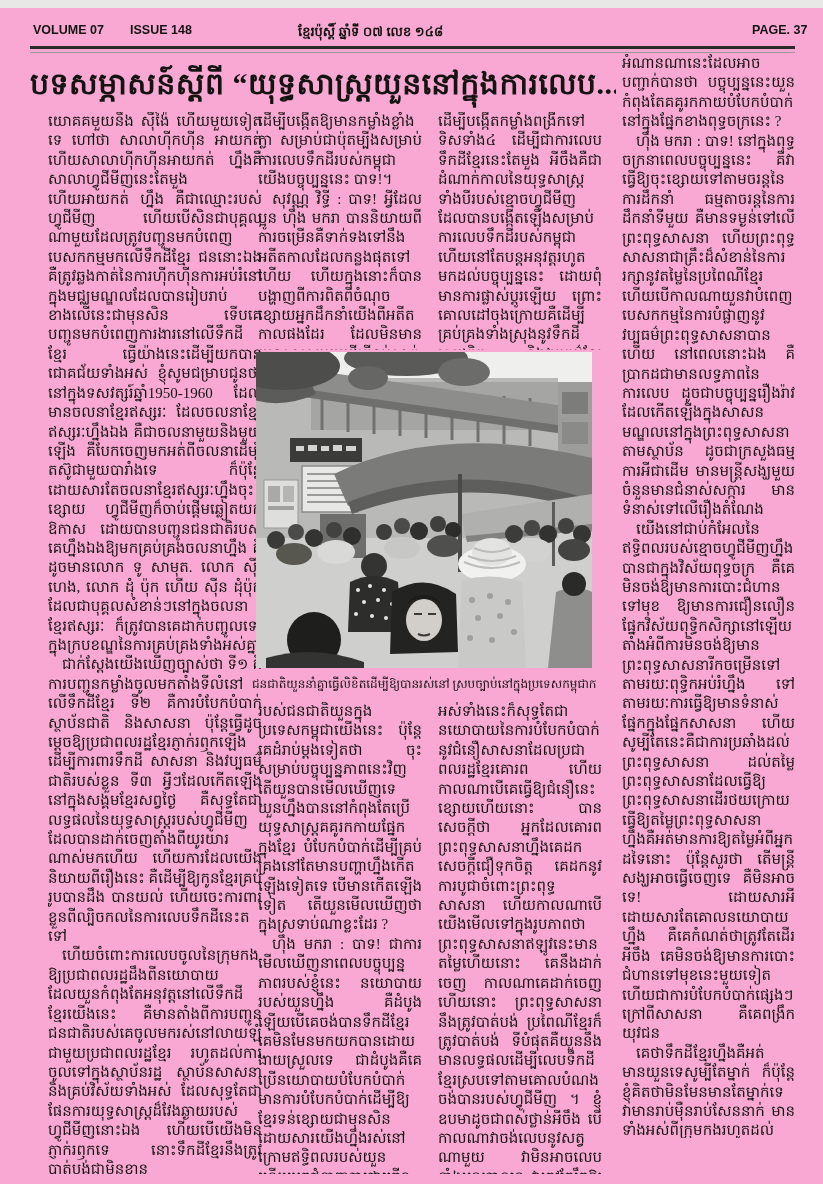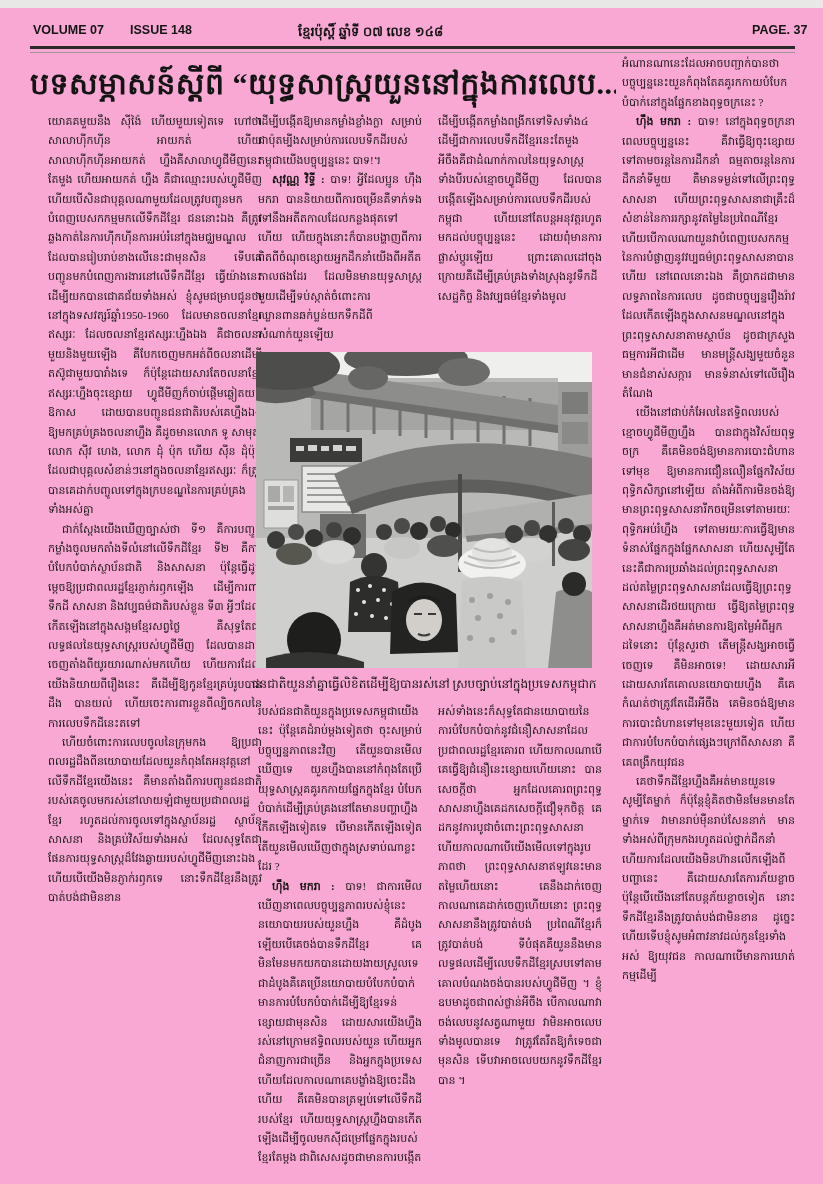--- a/index.html
+++ b/index.html
@@ -15,31 +15,31 @@
   .mh-khmer{left:268px;font-size:13px;text-align:center;}
   .mh-adv{left:388px;}
   .mh-page{left:722px;}
   #rule-thick{position:absolute;left:30px;top:38px;width:765px;height:3px;background:#2a2a28;}
   #rule-thin{position:absolute;left:30px;top:44px;width:765px;height:1px;background:#9a9a98;}
   
   #headline{position:absolute;left:30px;top:50px;width:586px;height:52px;
             font-weight:bold;font-size:30px;line-height:52px;white-space:nowrap;
             overflow:hidden;letter-spacing:.5px;}
   
-  .col{position:absolute;font-size:11px;line-height:19.4px;text-align:justify;
+  .col{position:absolute;font-size:15px;line-height:19.4px;text-align:justify;
        overflow:hidden;word-break:break-word;}
   #col1{left:48px;top:104px;width:214px;height:1062px;}
   #col2top{left:258px;top:104px;width:164px;height:238px;}
   #col3top{left:438px;top:104px;width:164px;height:238px;}
   #col2bot{left:258px;top:694px;width:164px;height:472px;}
   #col3bot{left:438px;top:694px;width:164px;height:472px;}
   #col4{left:622px;top:46px;width:173px;height:1084px;}
   .para{margin:0;text-indent:14px;}
   .para.noindent{text-indent:0;}
-  .para b{font-weight:bold;}
+  .para b{font-weight:normal;}
   
   #photo{position:absolute;left:256px;top:344px;width:336px;height:316px;
          background:#cdcdcb;overflow:hidden;}
   #photo svg{display:block;width:100%;height:100%;}
   #caption{position:absolute;left:252px;top:664px;width:344px;height:26px;
            font-size:12px;line-height:24px;text-align:center;white-space:nowrap;
            overflow:hidden;}
   #contnote{position:absolute;left:622px;top:1132px;width:173px;height:30px;
             font-weight:bold;font-size:14.5px;text-align:center;line-height:28px;
             white-space:nowrap;overflow:hidden;}

